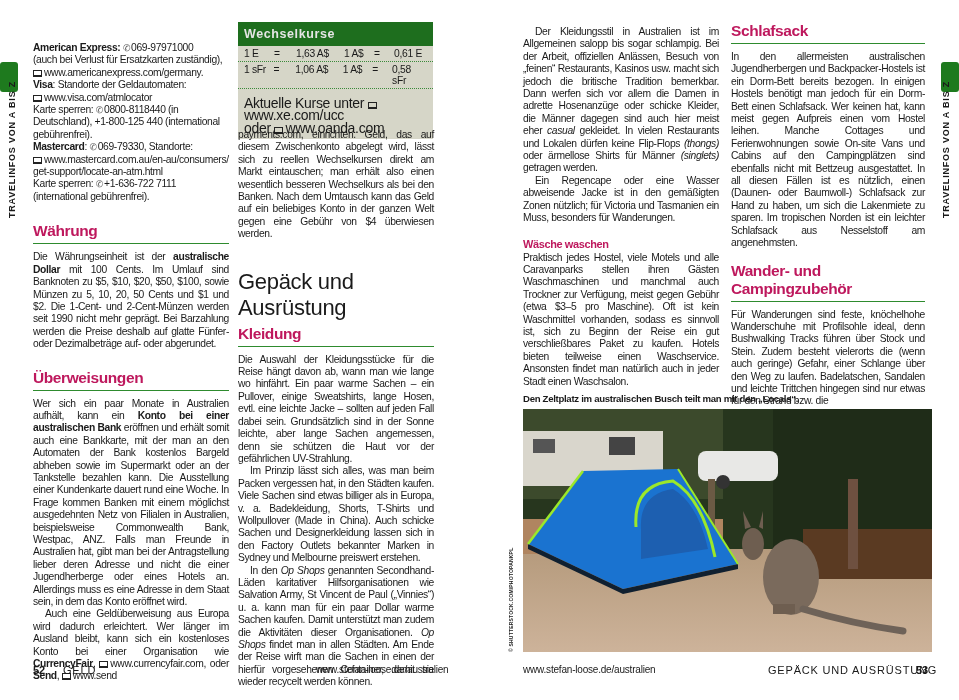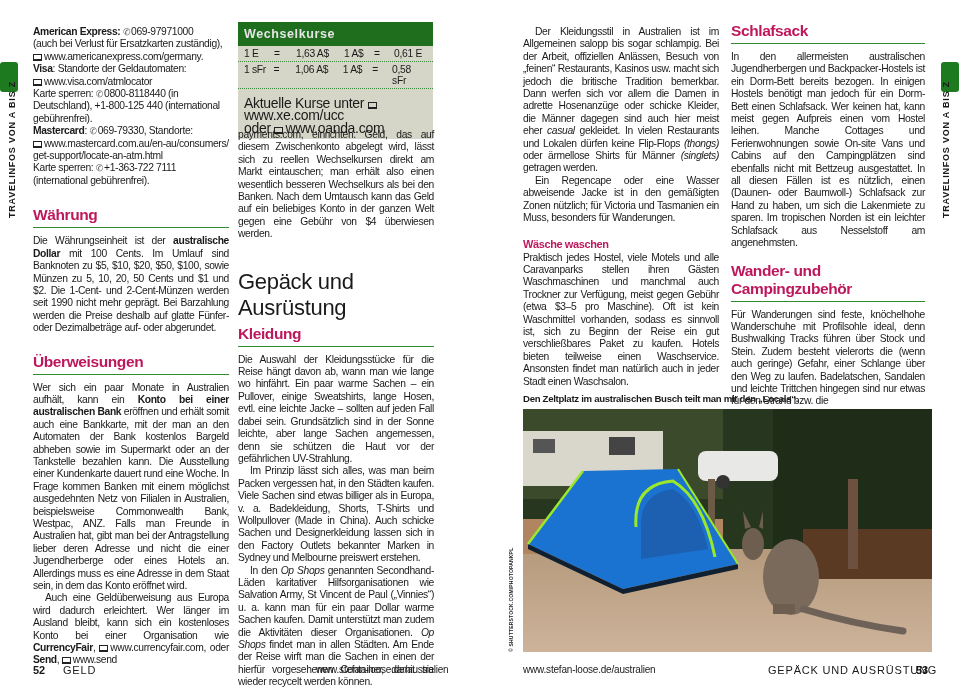--- a/index.html
+++ b/index.html
@@ -31,32 +31,32 @@
   .caption { position:absolute; left:523px; top:393px; font-size:9.6px; letter-spacing:-0.3px;font-weight:bold; }
   .photo { position:absolute; left:523px; top:409px; width:409px; height:243px; overflow:hidden; background:#2a3a1f; }
   .credit { position:absolute; left:508px; top:652px; transform:rotate(-90deg); transform-origin:left top; font-size:5px; font-weight:bold; white-space:nowrap; letter-spacing:0.2px; }
 </style>
 </head>
 <body>
 
 <div class="side-tab" style="left:0; top:62px; width:18px;"></div>
 <div class="side-label left" style="left:7px; top:218px;">TRAVELINFOS VON A BIS Z</div>
 
-<div class="col" style="left:33px; top:26px; width:196px;">
+<div class="col" style="left:33px; top:42px; width:196px;">
   <p style="text-align:left;">
     <b>American Express</b><b>:</b>
     <span class="ph-icon">✆</span><span>069-97971000</span><br>
     <span>(auch bei Verlust für Ersatzkarten zuständig),</span><br>
     <span class="pc-icon"></span><span>www.americanexpress.com/germany.</span><br>
     <b>Visa</b><span>: Standorte der Geldautomaten:</span><br>
     <span class="pc-icon"></span><span>www.visa.com/atmlocator</span><br>
     <span>Karte sperren: </span><span class="ph-icon">✆</span><span>0800-8118440 (in Deutschland), +1-800-125 440 (international gebührenfrei).</span><br>
     <b>Mastercard</b><span>: </span><span class="ph-icon">✆</span><span>069-79330, Standorte:</span><br>
     <span class="pc-icon"></span><span style="word-break:break-all;">www.mastercard.com.au/en-au/consumers/get-support/locate-an-atm.html</span><br>
-    <span>Karte sperren: </span><span class="ph-icon">✆</span><span>+1-363-722 7111 (international gebührenfrei).</span>
+    <span>Karte sperren: </span><span class="ph-icon">✆</span><span>+1-636-722 7111 (international gebührenfrei).</span>
   </p>
 
   <div class="h2" style="margin-top:19px;">Währung</div>
   <p>
     <span>Die Währungseinheit ist der </span><b>australische Dollar</b><span> mit 100 Cents. Im Umlauf sind Banknoten zu $5, $10, $20, $50, $100, sowie Münzen zu 5, 10, 20, 50 Cents und $1 und $2. Die 1-Cent- und 2-Cent-Münzen werden seit 1990 nicht mehr geprägt. Bei Barzahlung werden die Preise deshalb auf glatte Fünfer- oder Dezimalbeträge auf- oder abgerundet.</span>
   </p>
 
   <div class="h2" style="margin-top:18px;">Überweisungen</div>
   <p>
     <span>Wer sich ein paar Monate in Australien aufhält, kann ein </span><b>Konto bei einer australischen Bank</b><span> eröffnen und erhält somit auch eine Bankkarte, mit der man an den Automaten der Bank kostenlos Bargeld abheben sowie im Supermarkt oder an der Tankstelle bezahlen kann. Die Ausstellung einer Kundenkarte dauert rund eine Woche. In Frage kommen Banken mit einem möglichst ausgedehnten Netz von Filialen in Australien, beispielsweise Commonwealth Bank, Westpac, ANZ. Falls man Freunde in Australien hat, gibt man bei der Antragstellung lieber deren Adresse und nicht die einer Jugendherberge oder eines Hotels an. Allerdings muss es eine Adresse in dem Staat sein, in dem das Konto eröffnet wird.</span>

